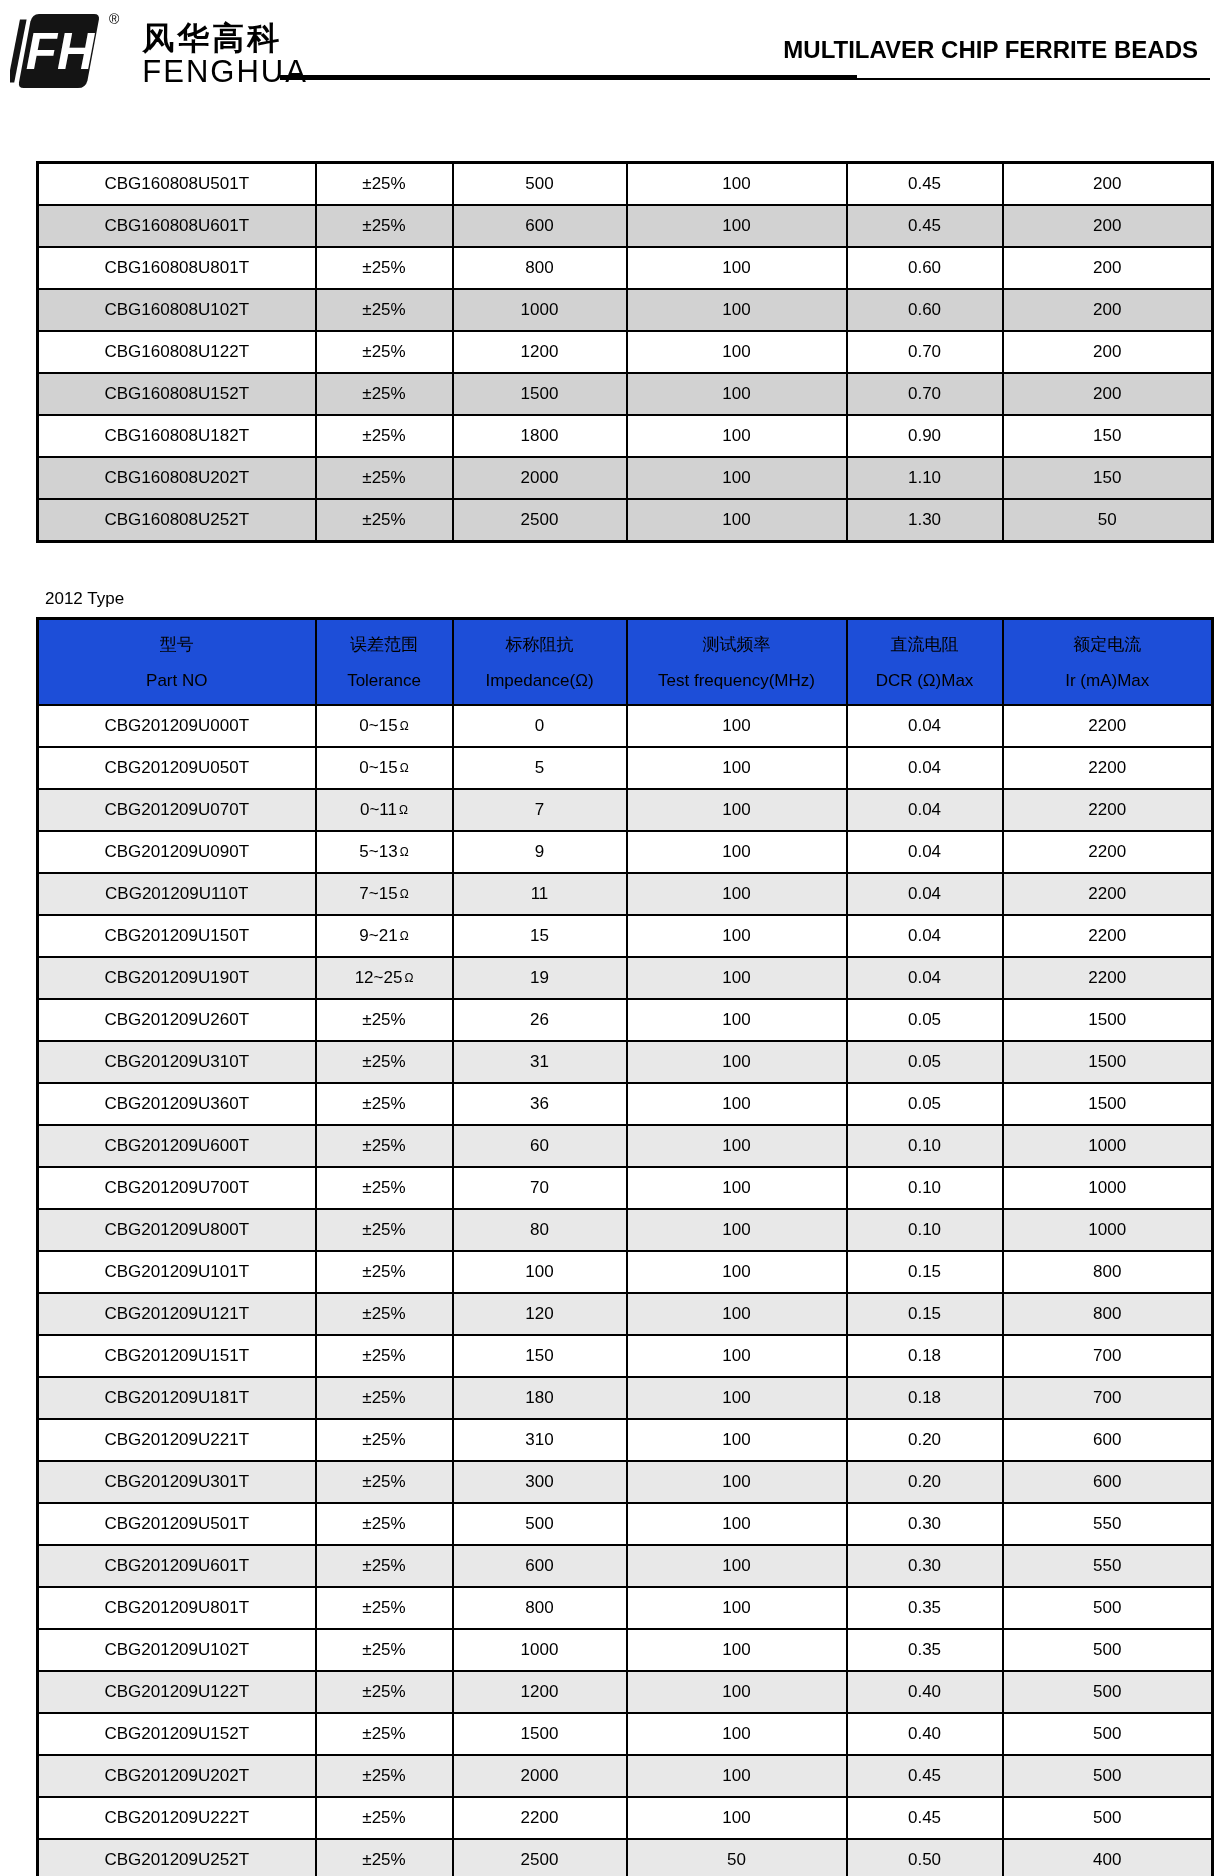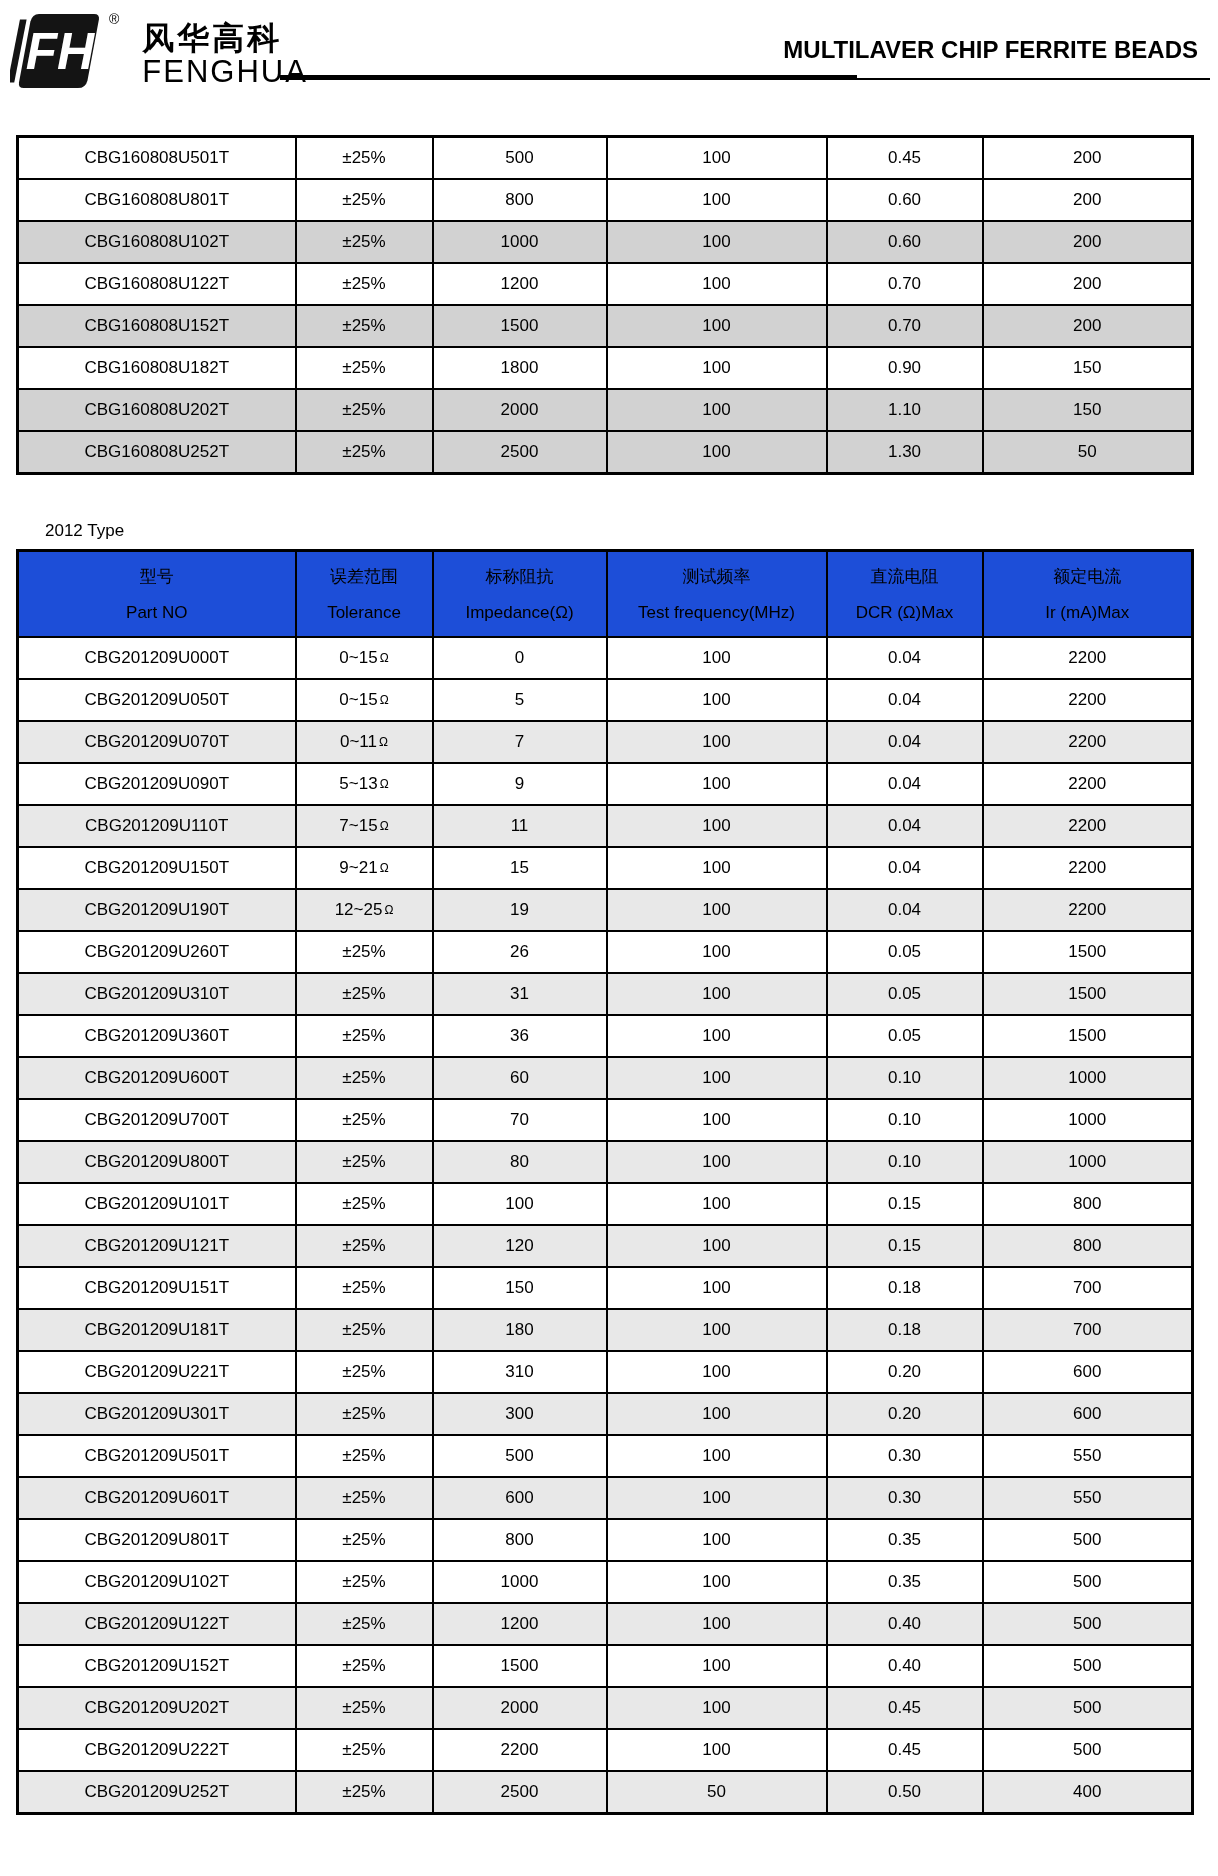--- a/index.html
+++ b/index.html
@@ -2,35 +2,35 @@
 <html><head>
 <meta charset="utf-8">
 <style>
   html,body{margin:0;padding:0;}
   body{
     width:1218px;height:1876px;background:#ffffff;
     font-family:"Liberation Sans",sans-serif;color:#000;
     overflow:hidden;
   }
   
-  .hdr{position:relative;height:135px;}
+  .hdr{position:relative;height:161px;}
   .logo-wrap{position:absolute;left:10px;top:12px;display:flex;align-items:flex-start;}
   .mark-svg{display:block;}
   .reg{font-size:14px;line-height:1;margin:0 2px 0 3px;}
   .brand{margin-left:21px;padding-top:10px;}
   .brand .cn{font-size:32px;font-weight:bold;letter-spacing:3px;line-height:1.05;}
   .brand .en{font-size:31px;letter-spacing:2px;line-height:1.05;}
   .title{position:absolute;right:20px;top:36px;font-size:24px;font-weight:bold;letter-spacing:0px;}
   .rule{position:absolute;left:280px;right:8px;top:75px;display:flex;align-items:flex-end;}
   .rule .thick{width:62%;height:5px;background:#000;}
   .rule .thin{flex:1;height:2px;background:#000;}
   
   table.t{
     border-collapse:collapse;table-layout:fixed;
-    width:1175px;margin-left:16px;
+    width:1175px;margin-left:36px;
     font-size:17px;text-align:center;
   }
   table.t td,table.t th{
     border:2px solid #000;height:40px;padding:0;
     overflow:hidden;white-space:nowrap;font-weight:normal;
   }
   table.t1{border:3px solid #000;}
   table.t2{border:3px solid #000;}
   tr.shaded1 td{background:#d2d2d2;}
   tr.shaded2 td{background:#e8e8e8;}
@@ -76,20 +76,28 @@
     </colgroup>
     <tbody id="t1body">
         <tr>
           <td>CBG160808U501T</td>
           <td>±25%</td>
           <td>500</td>
           <td>100</td>
           <td>0.45</td>
           <td>200</td>
         </tr>
+        <tr class="shaded1">
+          <td>CBG160808U601T</td>
+          <td>±25%</td>
+          <td>600</td>
+          <td>100</td>
+          <td>0.45</td>
+          <td>200</td>
+        </tr>
         <tr>
           <td>CBG160808U801T</td>
           <td>±25%</td>
           <td>800</td>
           <td>100</td>
           <td>0.60</td>
           <td>200</td>
         </tr>
         <tr class="shaded1">
           <td>CBG160808U102T</td>

